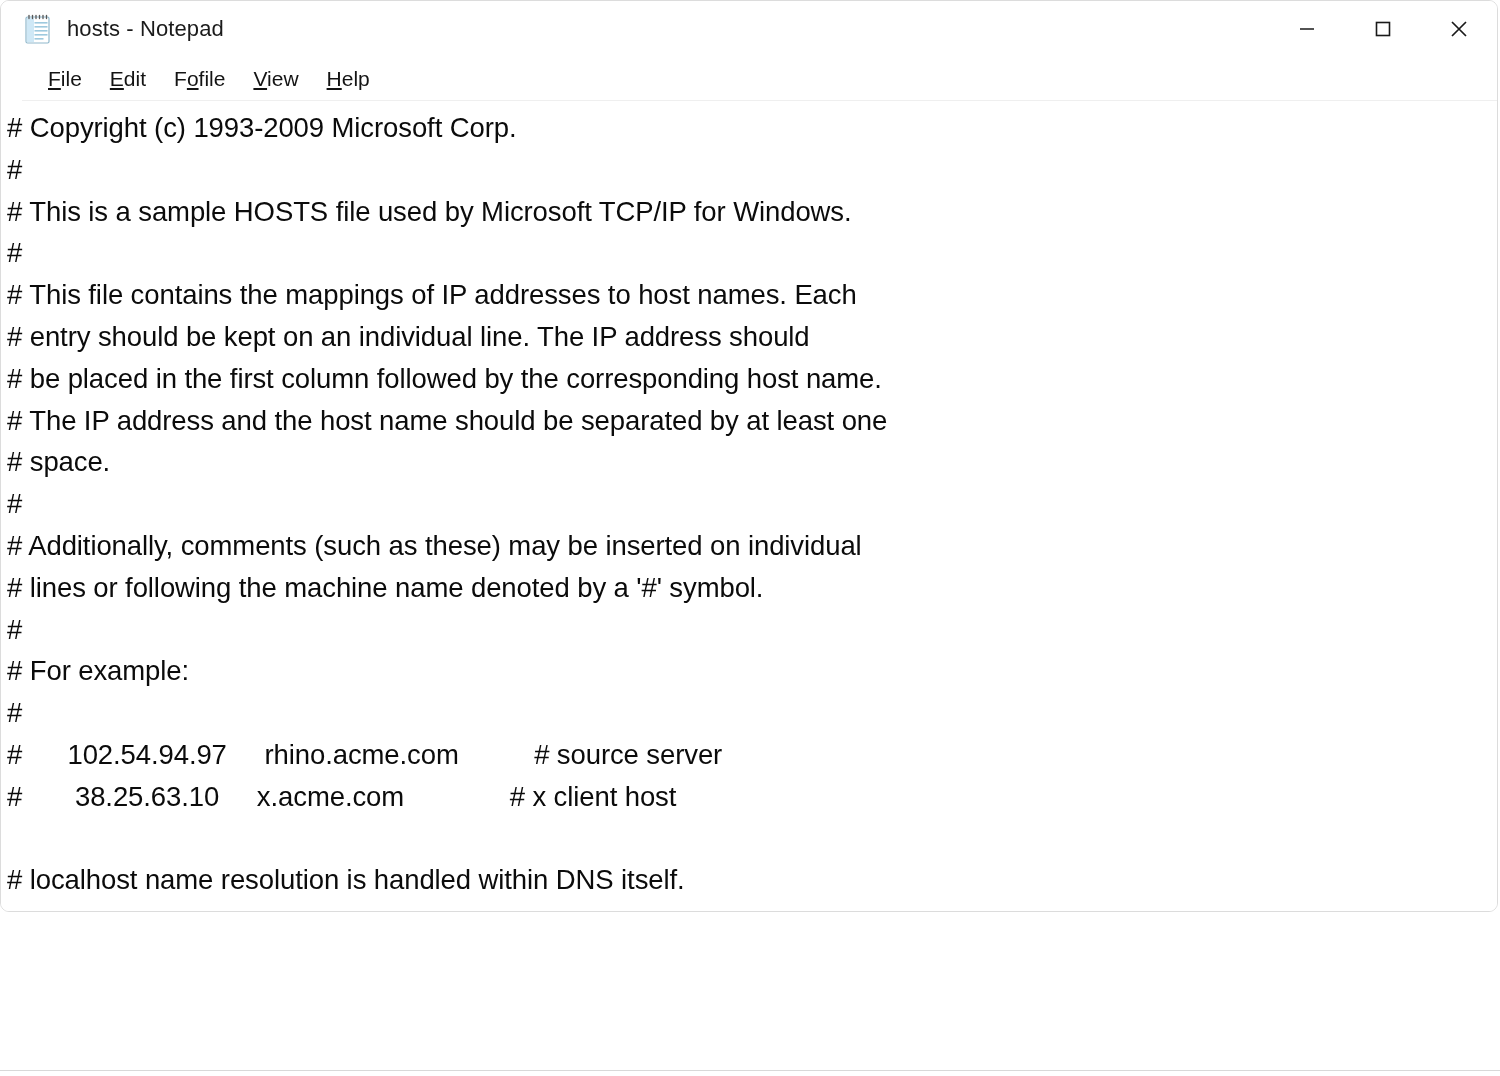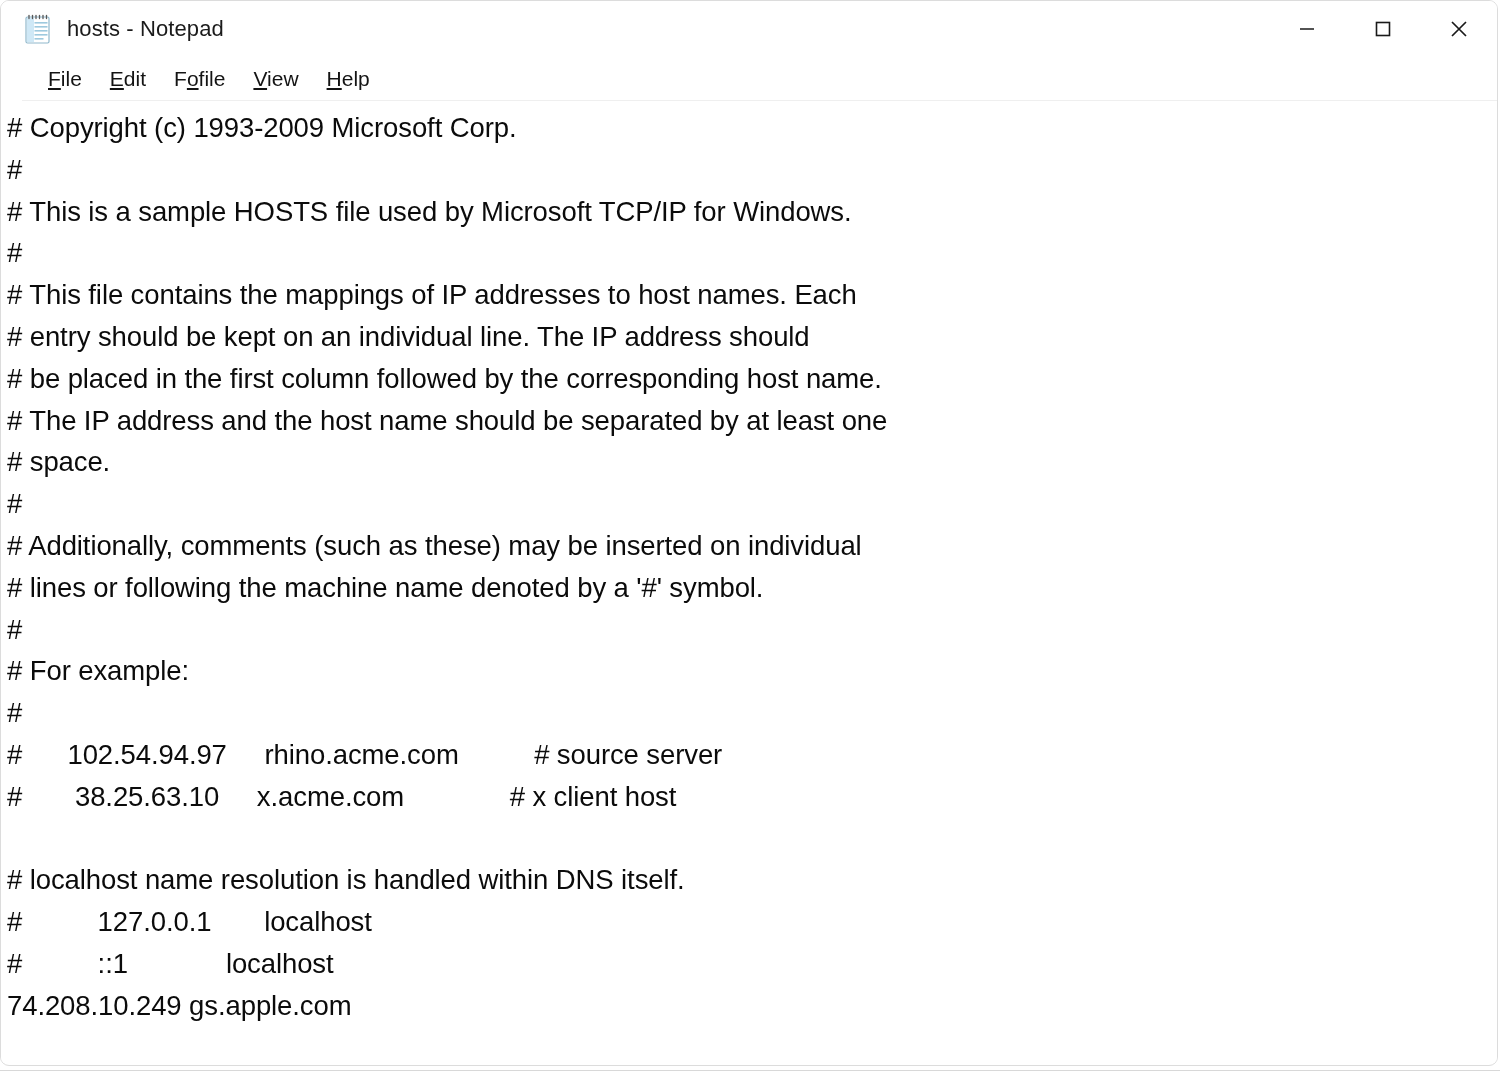--- a/index.html
+++ b/index.html
@@ -12,21 +12,21 @@
     height: 1076px;
     overflow: hidden;
     font-family: "Liberation Sans", sans-serif;
   }
 
   .window {
     position: absolute;
     left: 0px;
     top: 0px;
     width: 1498px;
-    height: 1066px;
+    height: 912px;
     background: #ffffff;
     border: 1px solid #dcdcdc;
     border-radius: 9px;
     box-sizing: border-box;
     overflow: hidden;
   }
 
   
   .titlebar {
     position: relative;

